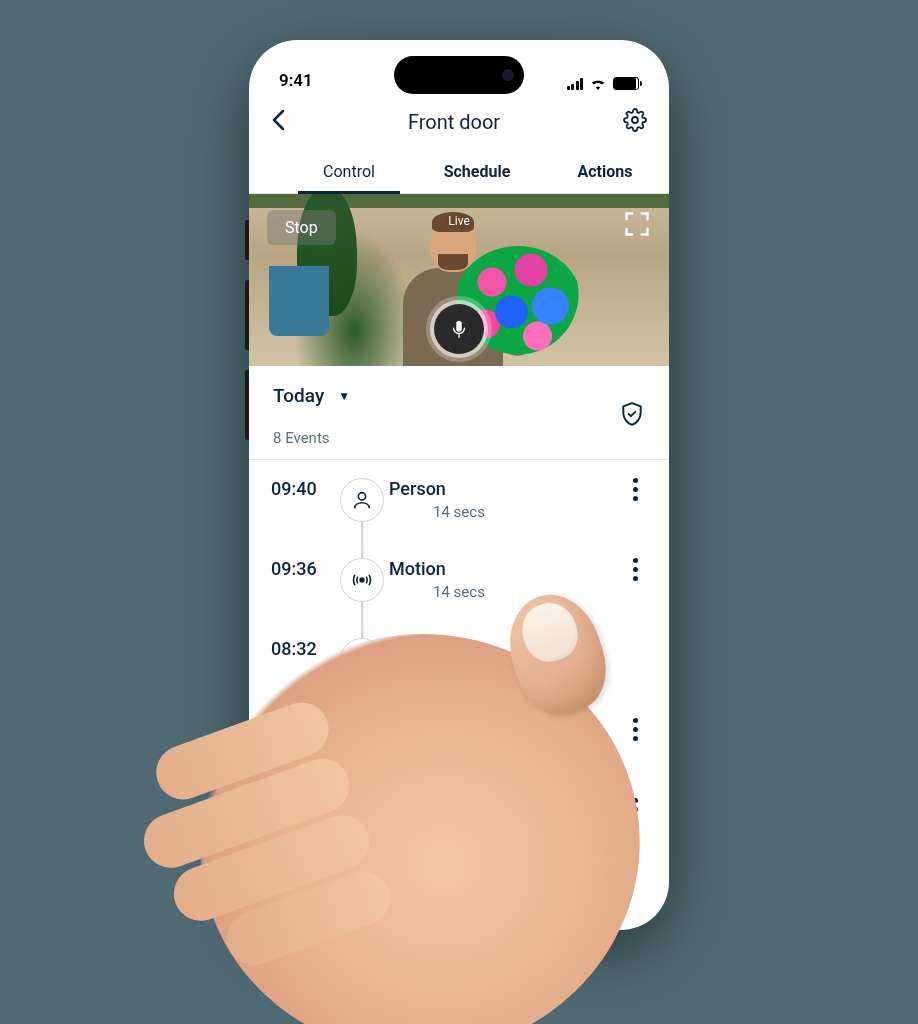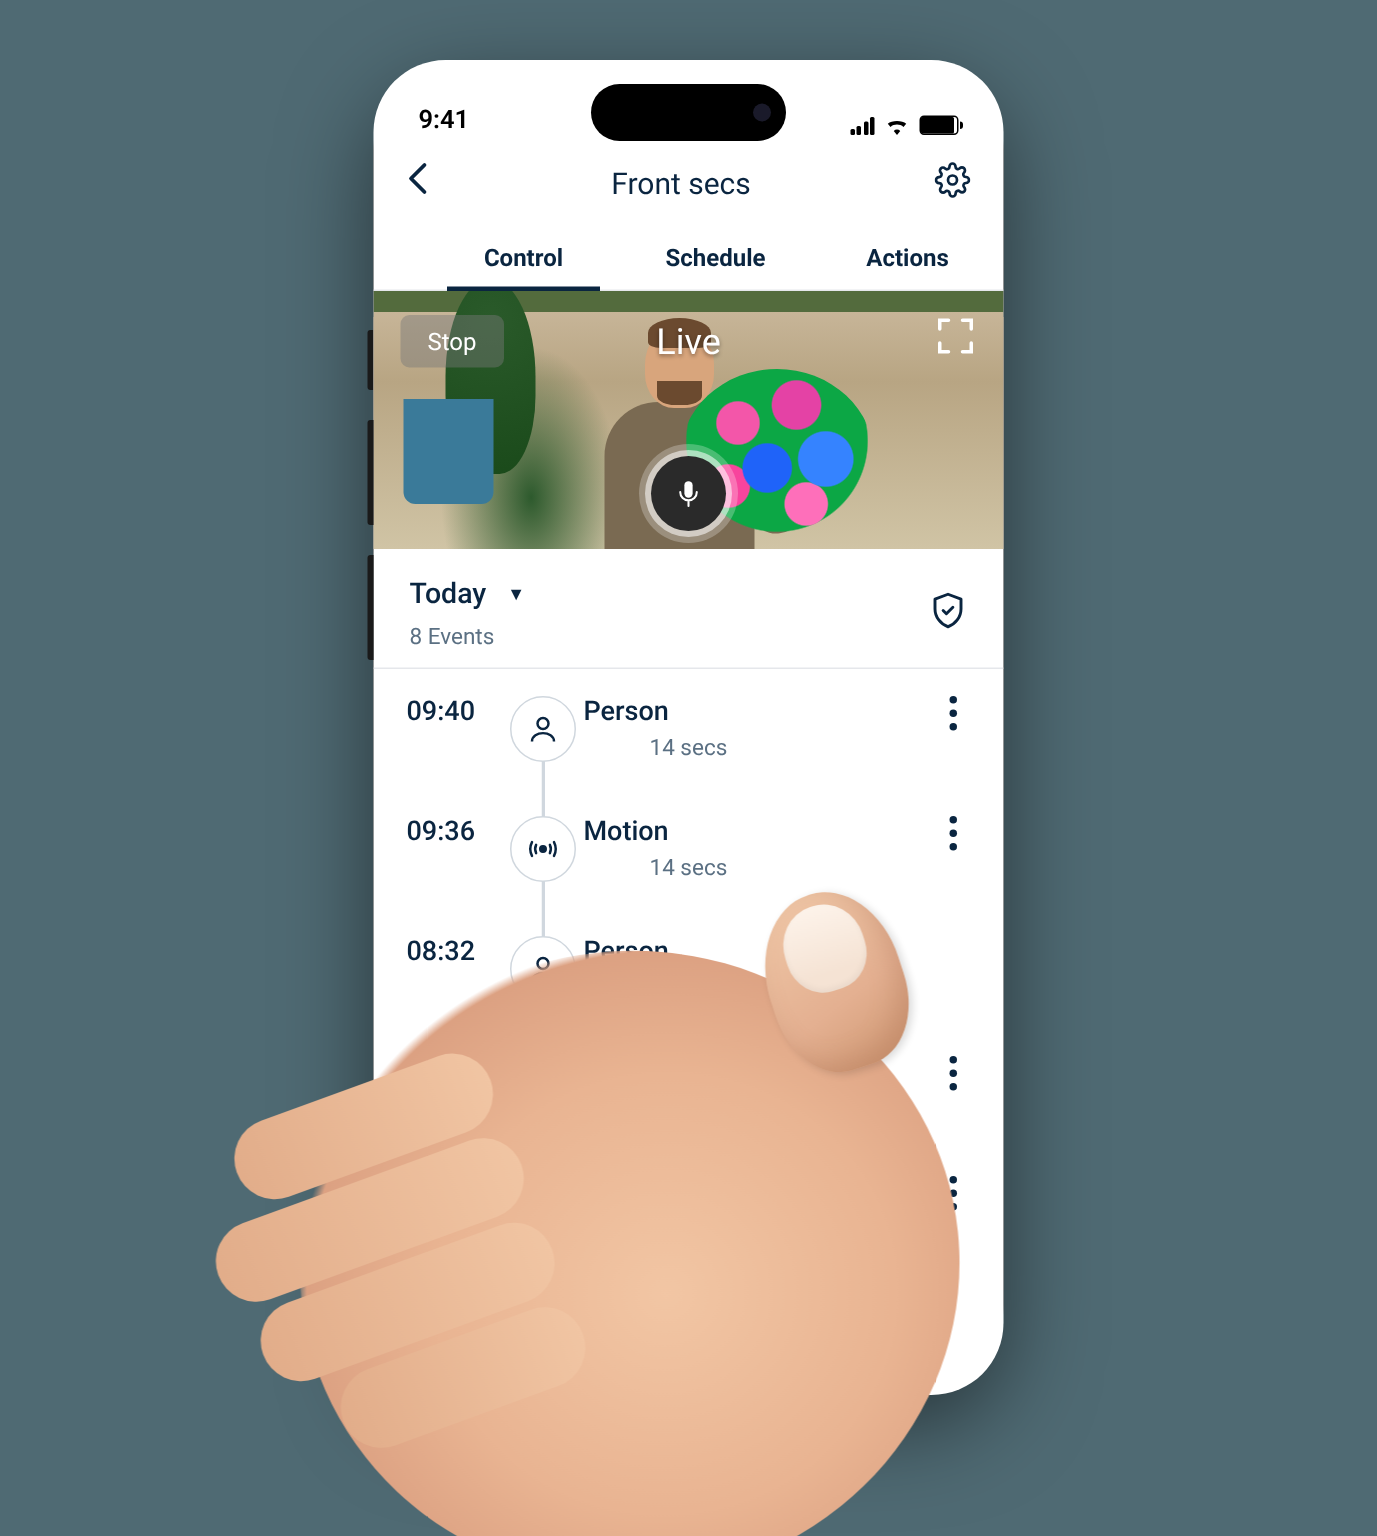--- a/index.html
+++ b/index.html
@@ -128,21 +128,21 @@
     border-bottom: 1px solid #e5e7eb;
   }
   .tab {
     flex:1; text-align:center;
     padding: 12px 0;
     font-size: 16px;
     color: #0a2540;
     position:relative;
     font-weight:bold;
   }
-  .tab.active { font-weight: 700; margin-left: 36px; }
+  .tab.active { font-weight: 400; margin-left: 36px; }
   .tab.active::after {
     content:''; position:absolute; bottom:-1px; left:10%; width:80%;
     height:3px; background:#0a2540;
   }
 
   
   .video-area {
     height: 172px;
     position: relative;
     background: linear-gradient(180deg,#3d5a3d 0%,#4a5c4a 10%,#c9a876 10%,#b8966a 60%,#d4bc8f 100%);
@@ -211,21 +211,21 @@
     filter: saturate(1.1);
   }
   .stop-btn {
     position:absolute; top:16px; left:18px;
     background: rgba(120,120,120,.45);
     color:#fff; padding:8px 18px;
     border-radius:6px; font-size:16px;
   }
   .live-badge {
     position:absolute; top:20px; left:50%; transform:translateX(-50%);
-    color:#fff; font-size:24px; font-weight:400;
+    color:#fff; font-size:12px; font-weight:400;
     text-shadow:0 1px 3px rgba(0,0,0,.4);
   }
   .fullscreen-btn {
     position:absolute; top:16px; right:18px;
     width:28px; height:28px;
   }
   .fullscreen-btn svg { width:100%; height:100%; }
   .mic-btn {
     position:absolute; bottom:12px; left:50%; transform:translateX(-50%);
     width:50px; height:50px; border-radius:50%;
@@ -233,21 +233,21 @@
     display:flex; align-items:center; justify-content:center;
     box-shadow: 0 0 0 4px rgba(255,255,255,.55), 0 0 0 8px rgba(255,255,255,.25);
   }
   .mic-btn svg { width:22px; height:22px; }
 
   
   .events-header {
     display:flex; align-items:center; justify-content:space-between;
     padding: 18px 24px 12px;
   }
-  .events-left { display:flex; flex-direction:column; gap:8px; }
+  .events-left { display:flex; flex-direction:column; gap:22px; }
   .today-row { display:flex; align-items:center; gap:14px; }
   .today-label { font-size:19px; color:#0a2540; font-weight:500; cursor:pointer;}
   .caret { color:#0a2540; font-size:12px; }
   .events-count { font-size:15px; color:#5b7083; }
   .shield-btn svg { width:26px; height:26px; }
 
   .divider { height:1px; background:#e5e7eb; }
 
   
   .event-list { flex:1; overflow:hidden; }
@@ -355,21 +355,21 @@
           </div>
       </div>
     </div>
 
     <div class="header">
       <div class="back-btn">
         <svg width="14" height="22" viewBox="0 0 14 22" fill="none">
             <path d="M12 2L3 11l9 9" stroke="#0a2540" stroke-width="2.5" stroke-linecap="round" stroke-linejoin="round"></path>
           </svg>
       </div>
-      <div class="title">Front secs</div>
+      <div class="title">Front door</div>
       <div class="settings-btn">
         <svg viewBox="0 0 24 24" fill="none" stroke="#0a2540" stroke-width="1.8">
             <circle cx="12" cy="12" r="3"></circle>
             <path d="M19.4 15a1.65 1.65 0 00.33 1.82l.06.06a2 2 0 11-2.83 2.83l-.06-.06a1.65 1.65 0 00-1.82-.33 1.65 1.65 0 00-1 1.51V21a2 2 0 11-4 0v-.09A1.65 1.65 0 009 19.4a1.65 1.65 0 00-1.82.33l-.06.06a2 2 0 11-2.83-2.83l.06-.06a1.65 1.65 0 00.33-1.82 1.65 1.65 0 00-1.51-1H3a2 2 0 110-4h.09A1.65 1.65 0 004.6 9a1.65 1.65 0 00-.33-1.82l-.06-.06a2 2 0 112.83-2.83l.06.06a1.65 1.65 0 001.82.33H9a1.65 1.65 0 001-1.51V3a2 2 0 114 0v.09a1.65 1.65 0 001 1.51 1.65 1.65 0 001.82-.33l.06-.06a2 2 0 112.83 2.83l-.06.06a1.65 1.65 0 00-.33 1.82V9a1.65 1.65 0 001.51 1H21a2 2 0 110 4h-.09a1.65 1.65 0 00-1.51 1z"></path>
           </svg>
       </div>
     </div>
 
     <div class="tabs">
       <div class="tab active">Control</div>

